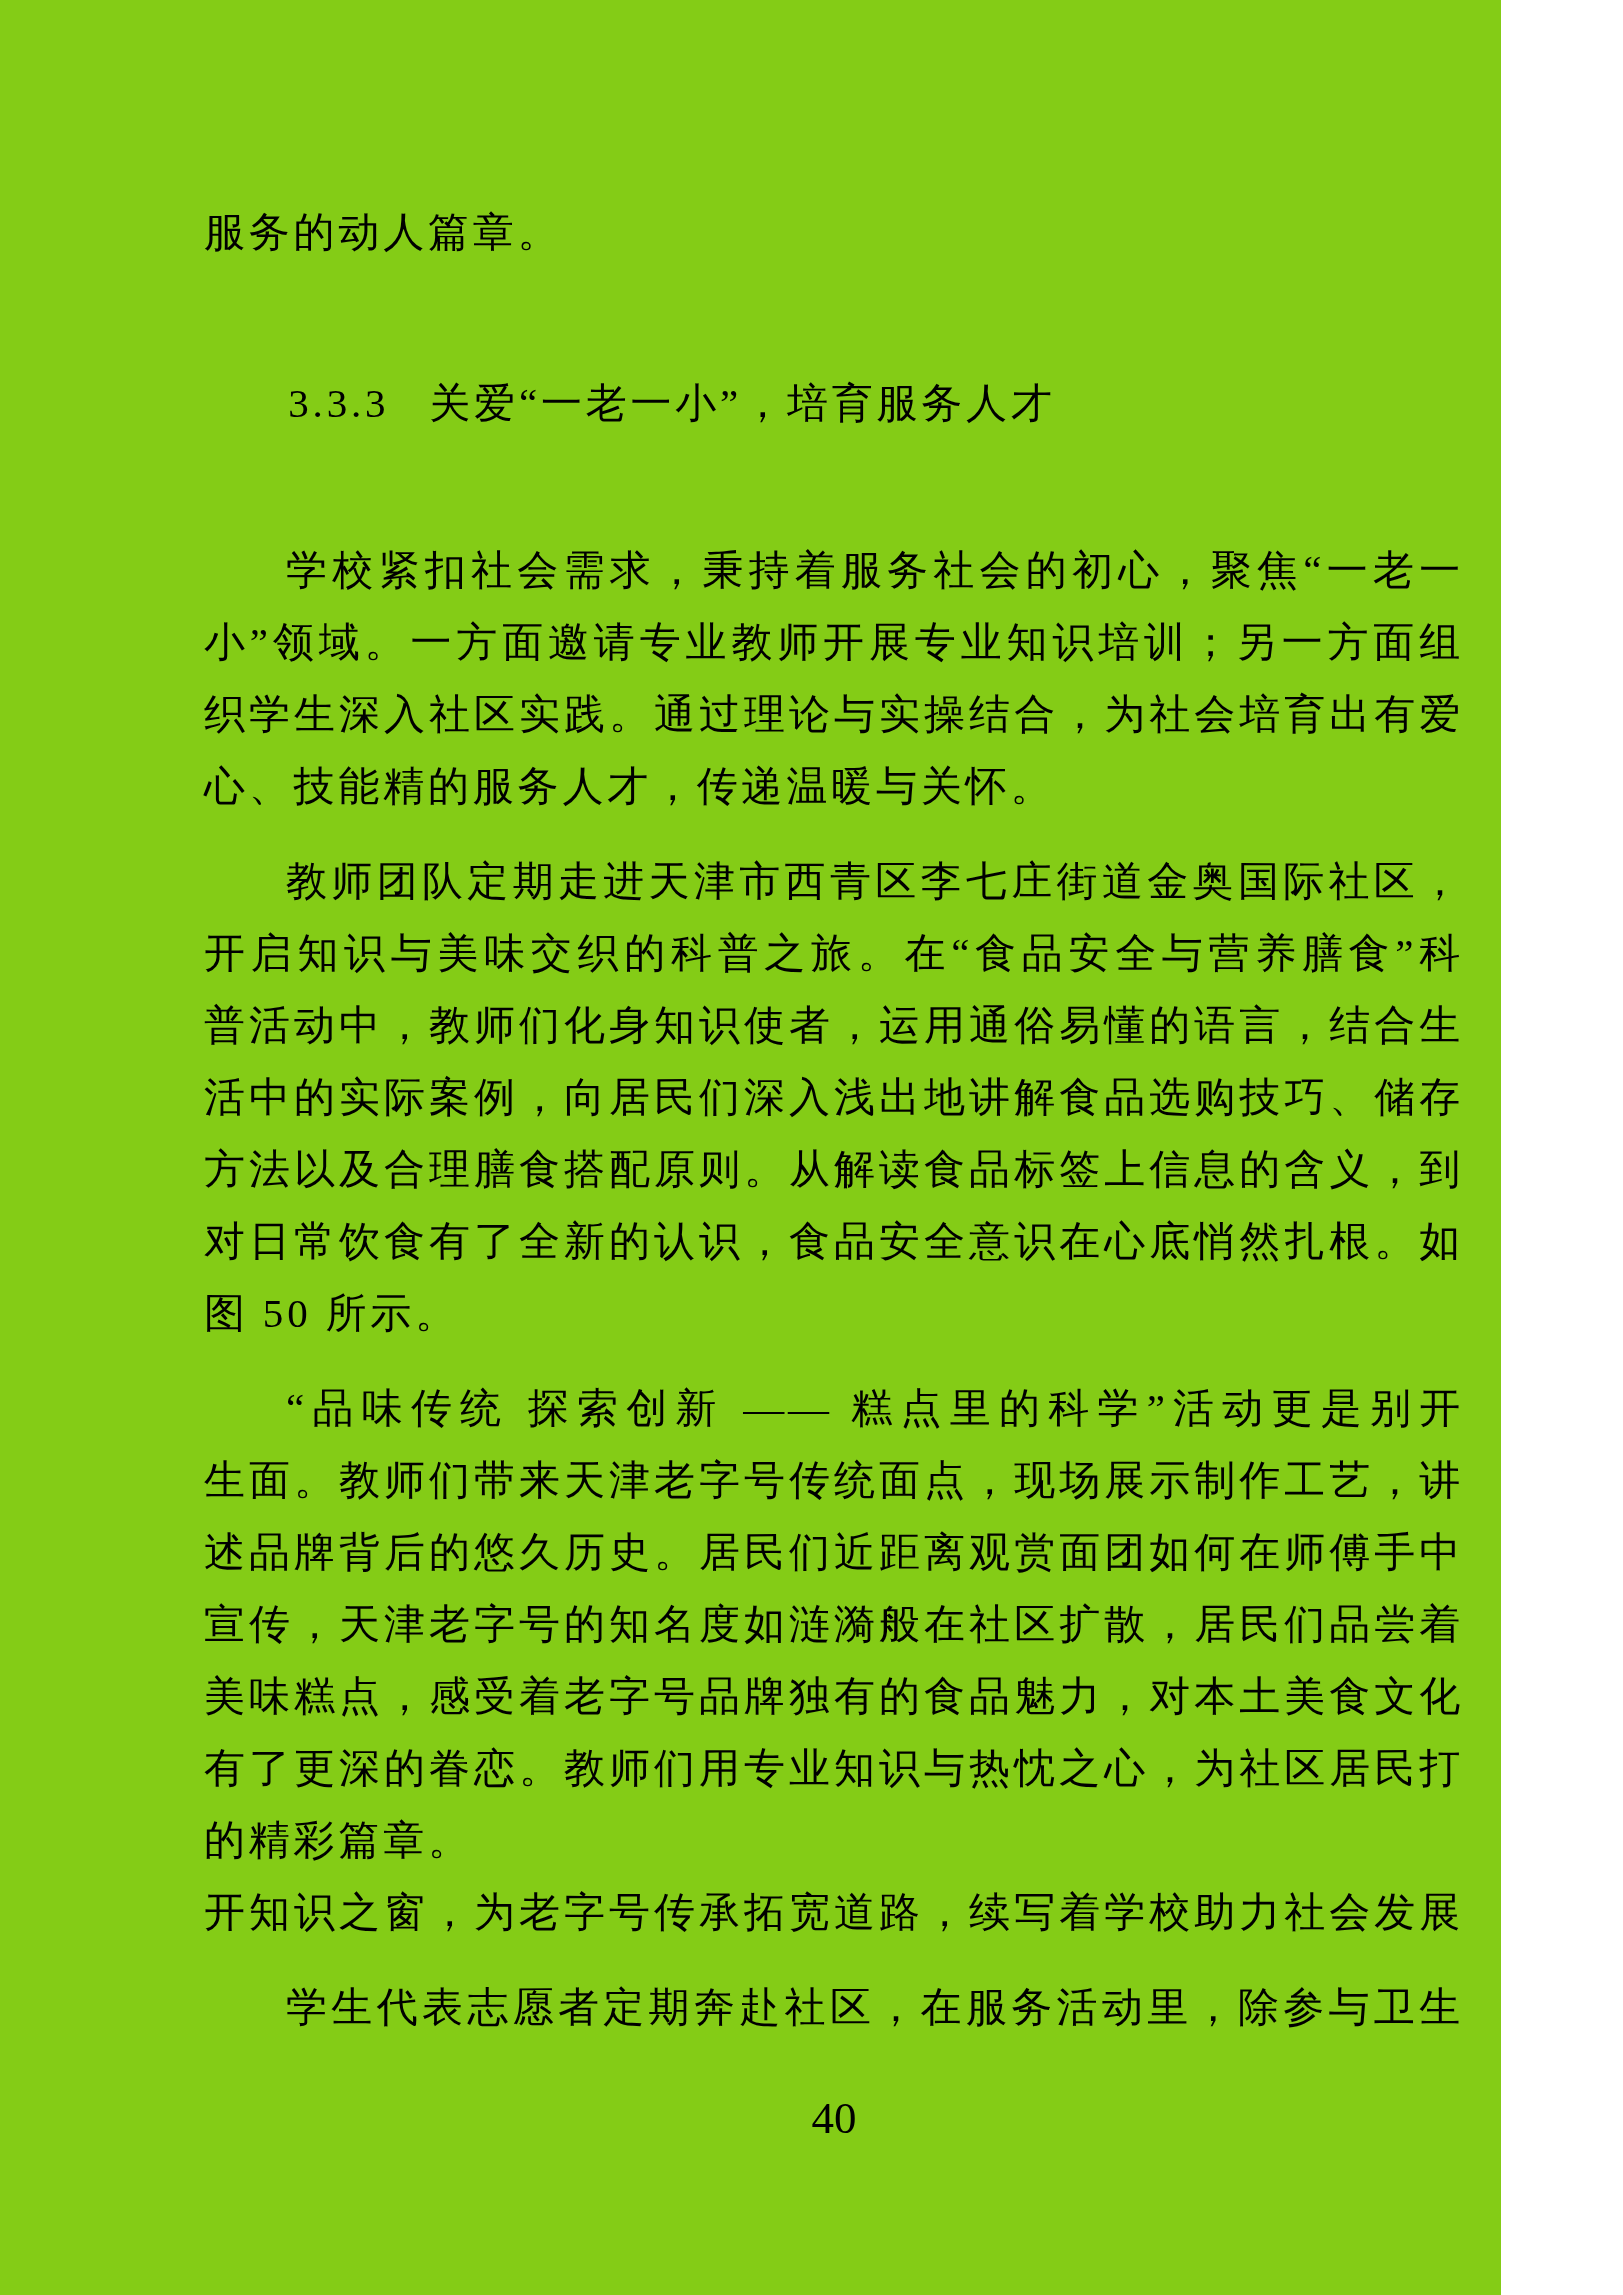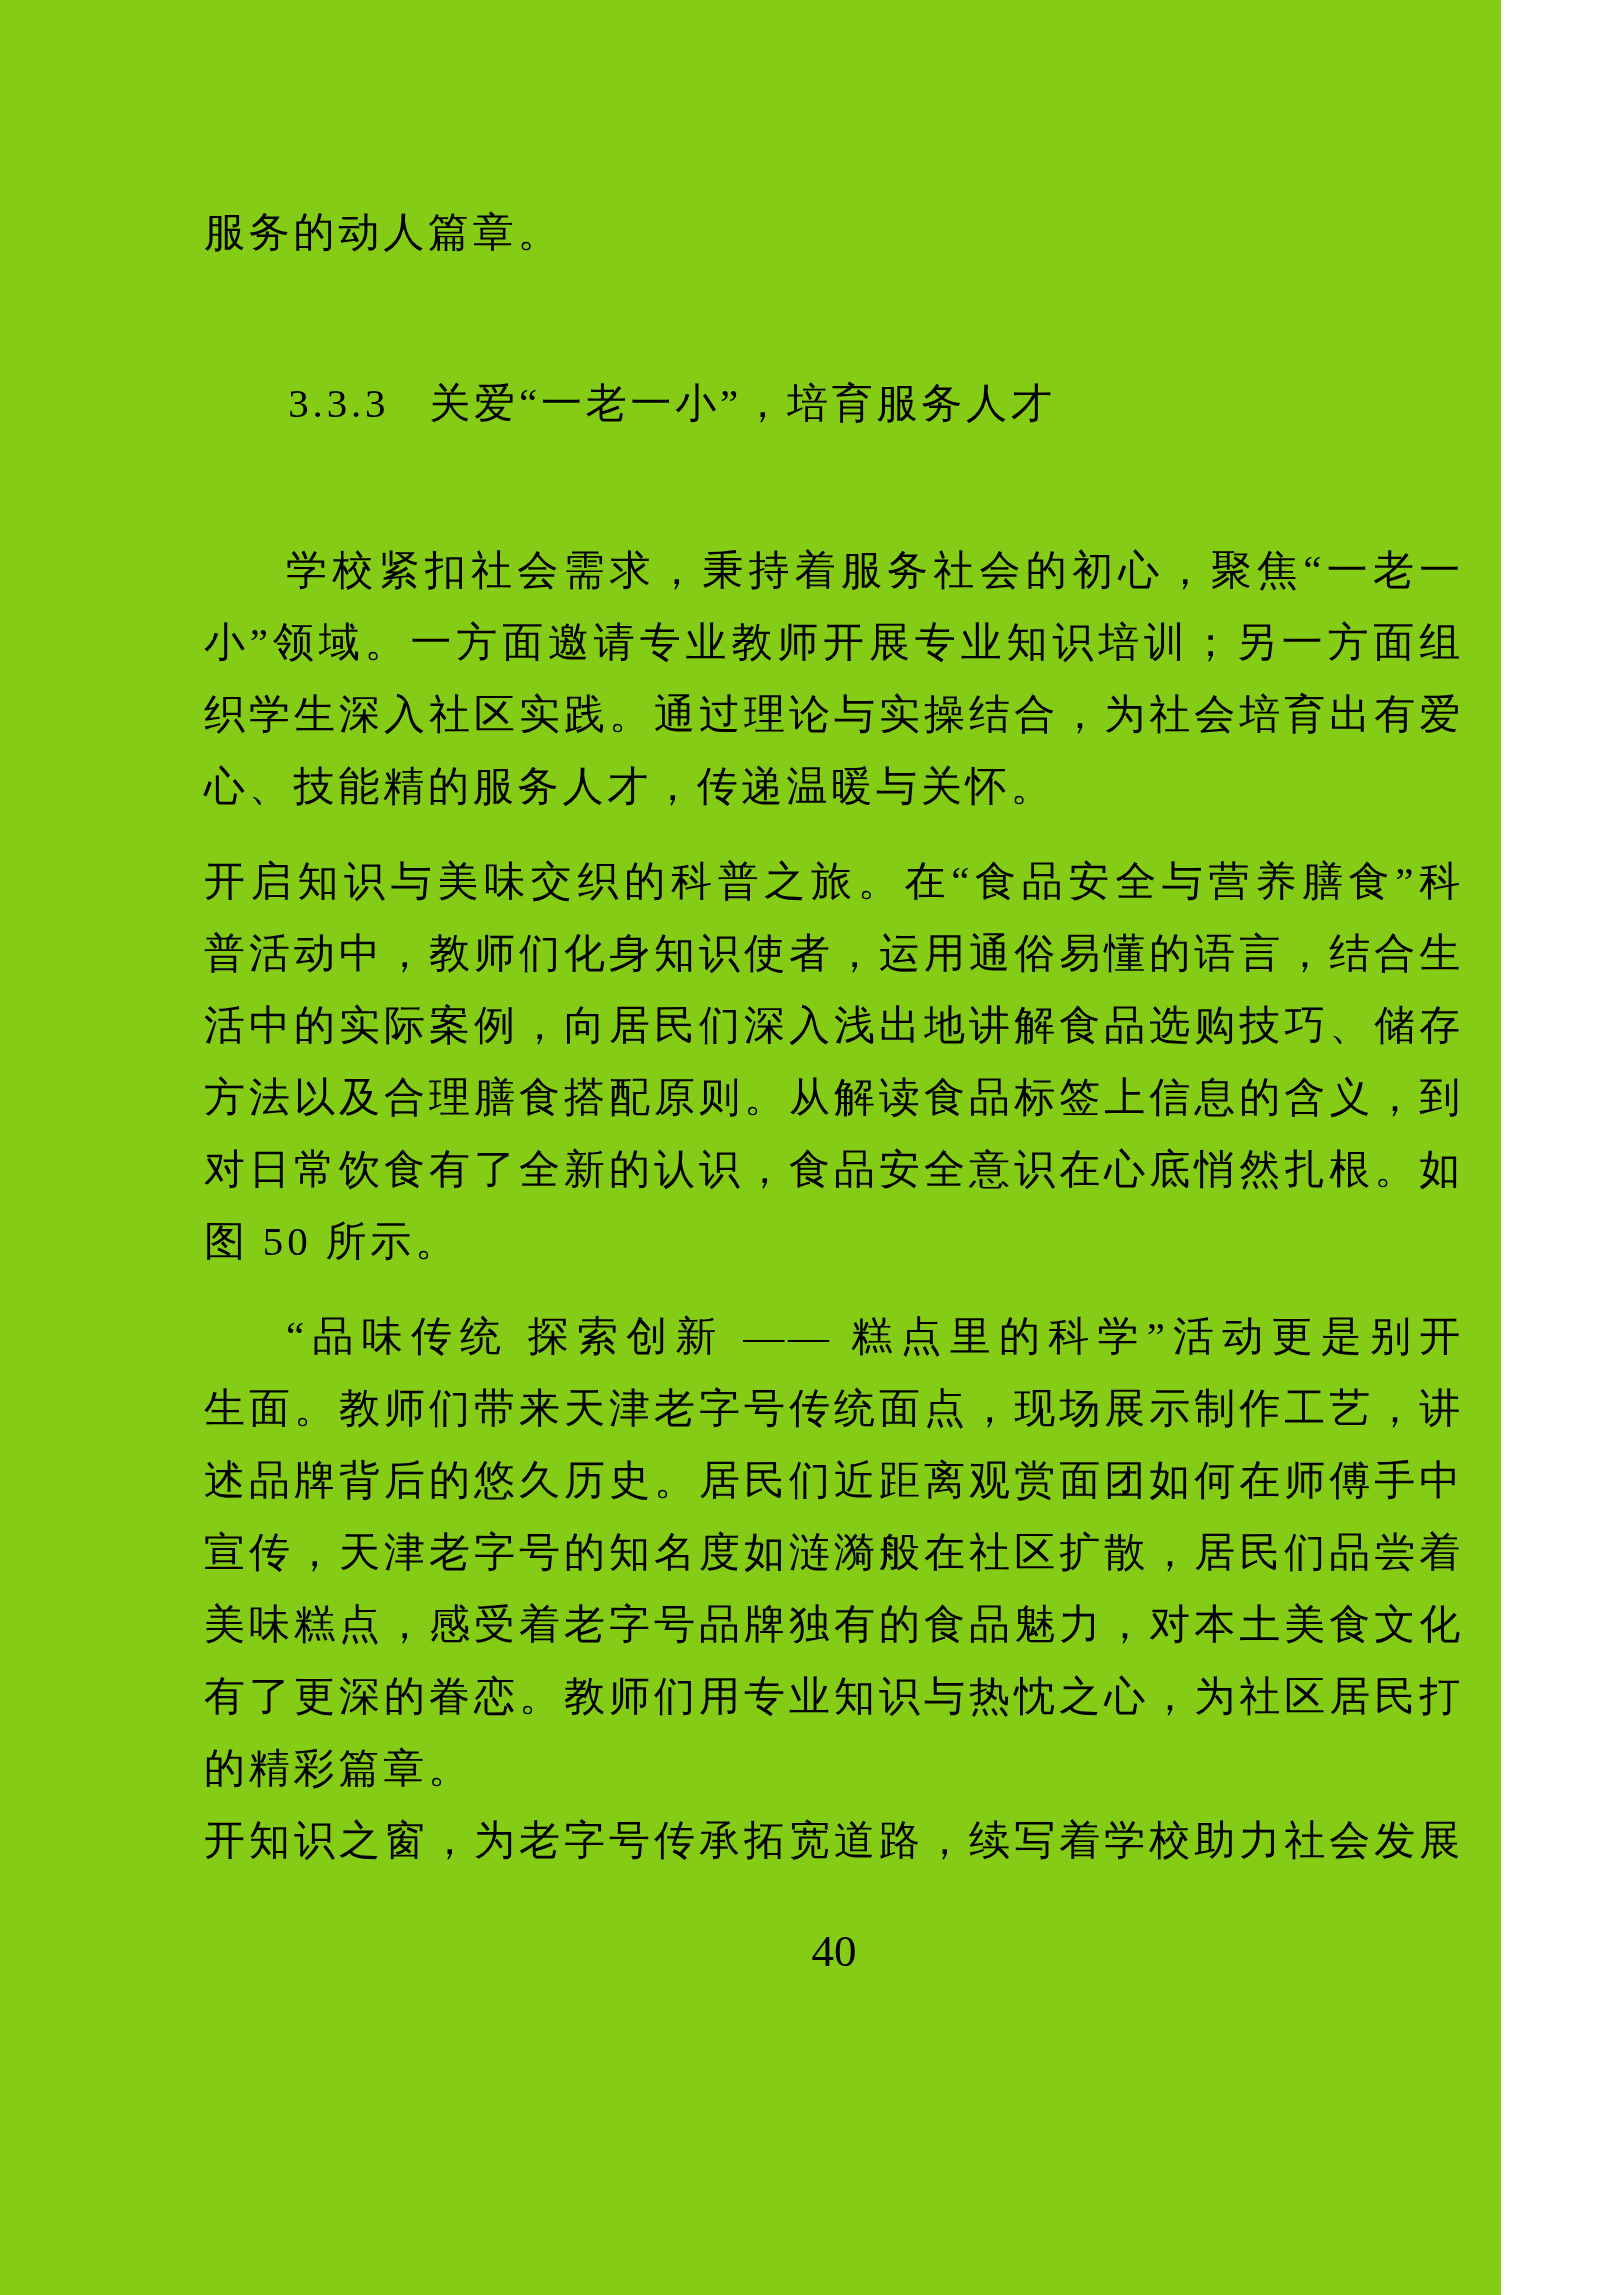--- a/index.html
+++ b/index.html
@@ -76,37 +76,41 @@
     </div>
 
     <div class="para">
       <div class="line indent">学校紧扣社会需求，秉持着服务社会的初心，聚焦“一老一</div>
       <div class="line">小”领域。一方面邀请专业教师开展专业知识培训；另一方面组</div>
       <div class="line">织学生深入社区实践。通过理论与实操结合，为社会培育出有爱</div>
       <div class="line flush">心、技能精的服务人才，传递温暖与关怀。</div>
     </div>
 
     <div class="para">
+      <div class="line indent">教师团队定期走进天津市西青区李七庄街道金奥国际社区，</div>
       <div class="line">开启知识与美味交织的科普之旅。在“食品安全与营养膳食”科</div>
       <div class="line">普活动中，教师们化身知识使者，运用通俗易懂的语言，结合生</div>
       <div class="line">活中的实际案例，向居民们深入浅出地讲解食品选购技巧、储存</div>
       <div class="line">方法以及合理膳食搭配原则。从解读食品标签上信息的含义，到</div>
       <div class="line">对日常饮食有了全新的认识，食品安全意识在心底悄然扎根。如</div>
       <div class="line flush">图 50 所示。</div>
     </div>
 
     <div class="para">
       <div class="line indent">“品味传统 探索创新 —— 糕点里的科学”活动更是别开</div>
       <div class="line">生面。教师们带来天津老字号传统面点，现场展示制作工艺，讲</div>
       <div class="line">述品牌背后的悠久历史。居民们近距离观赏面团如何在师傅手中</div>
       <div class="line">宣传，天津老字号的知名度如涟漪般在社区扩散，居民们品尝着</div>
       <div class="line">美味糕点，感受着老字号品牌独有的食品魅力，对本土美食文化</div>
       <div class="line">有了更深的眷恋。教师们用专业知识与热忱之心，为社区居民打</div>
       <div class="line flush">的精彩篇章。</div>
       <div class="line">开知识之窗，为老字号传承拓宽道路，续写着学校助力社会发展</div>
     </div>
 
+    <div class="para last">
+      <div class="line indent">学生代表志愿者定期奔赴社区，在服务活动里，除参与卫生</div>
+    </div>
 
     <div class="page-number">40</div>
 
   </div>
 </div>
 
 
 </body></html>

